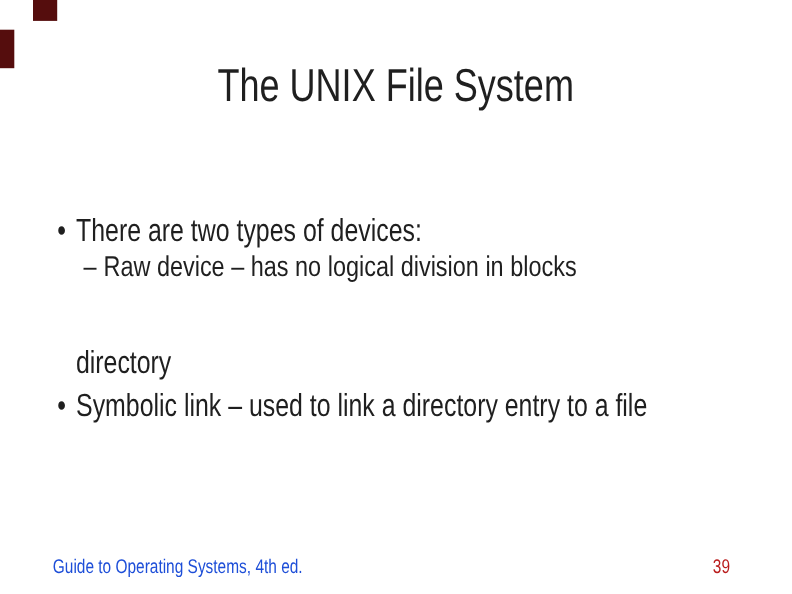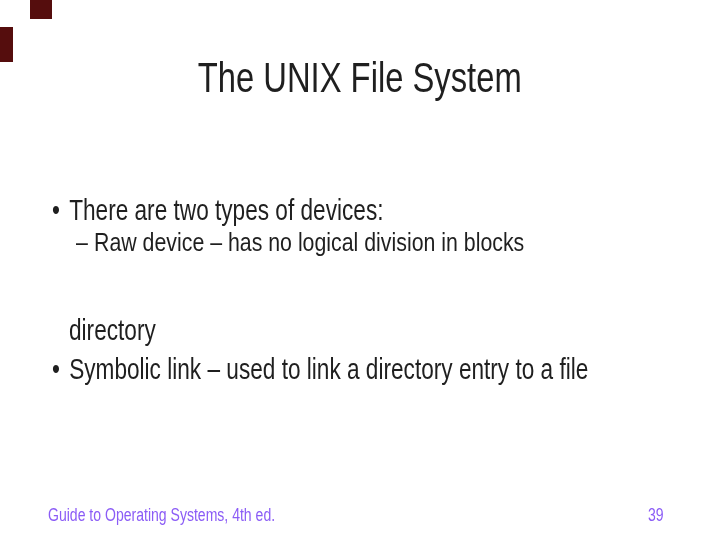--- a/index.html
+++ b/index.html
@@ -61,36 +61,36 @@
   .l2 { left: 76px; font-size: 26px; }
   .l2 .inner { transform: scaleX(0.82); }
   .l2 .marker { display: inline-block; width: 22px; }
 
   .footer-left {
     position: absolute;
     top: 506px;
     left: 48px;
     font-size: 18px;
     line-height: 1;
-    color: #8b5cf6;
+    color: #1d4ed8;
     white-space: nowrap;
   }
   .footer-left .inner,
   .page-number .inner {
     display: inline-block;
     transform: scaleX(0.78);
     transform-origin: 0 0;
   }
   .page-number {
     position: absolute;
     top: 506px;
     left: 648px;
     font-size: 18px;
     line-height: 1;
-    color: #8b5cf6;
+    color: #b91c1c;
     white-space: nowrap;
   }
 </style>
 </head>
 <body>
 
 <div class="slide">
 
   <div class="mark mark-top"></div>
   <div class="mark mark-left"></div>

